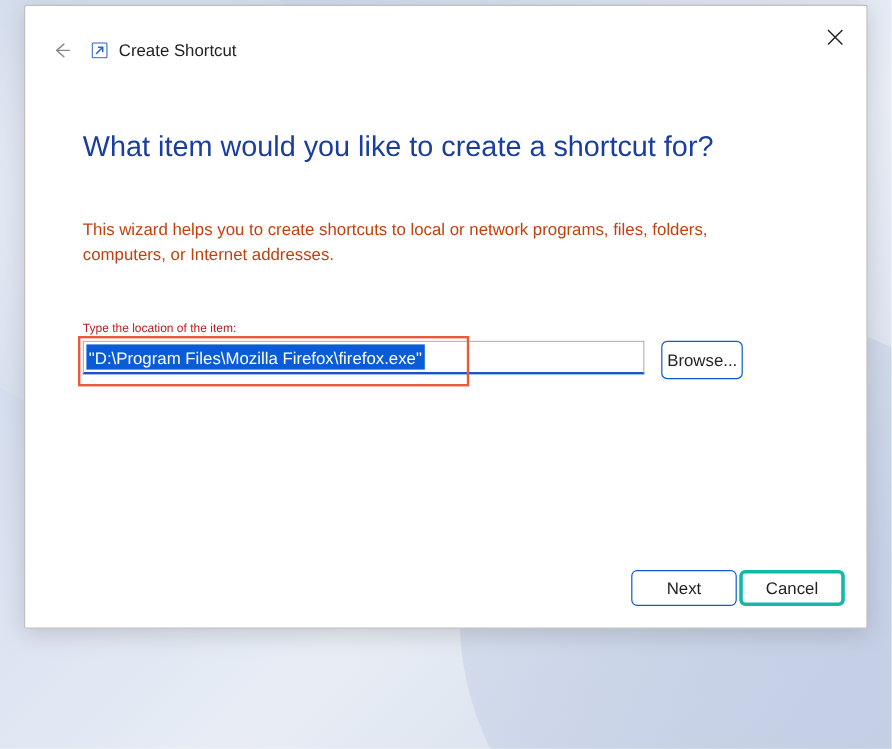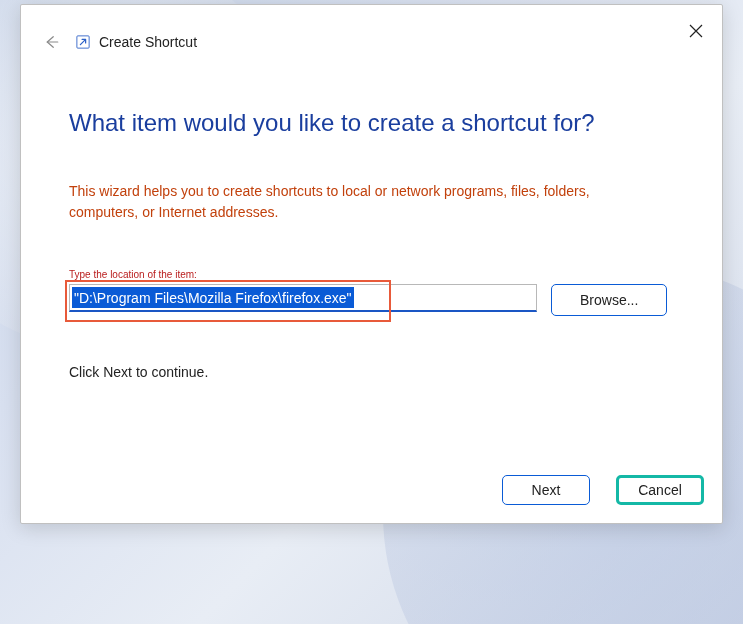--- a/index.html
+++ b/index.html
@@ -170,39 +170,39 @@
       color: #fff;
       font-size: 14px;
       padding: 1px 2px 0 2px;
       line-height: 20px;
       white-space: nowrap;
       pointer-events: none;
       z-index: 2;
     }
     .browse-btn {
       height: 32px;
-      padding: 0 28px;
+      padding: 0 4px;
       border: 1px solid #0a5bd6;
       background: #fff;
       border-radius: 5px;
       font-size: 14px;
       font-family: inherit;
       color: #222;
       cursor: pointer;
     }
     .continue-hint {
       margin-top: 48px;
       font-size: 14px;
       color: #222;
     }
     .footer {
       padding: 14px 18px 18px 0;
       display: flex;
       justify-content: flex-end;
-      gap: 26px;
+      gap: 2px;
     }
     .footer button {
       width: 88px;
       height: 30px;
       border-radius: 5px;
       font-size: 14px;
       font-family: inherit;
       cursor: pointer;
       background: #fff;
     }
@@ -251,21 +251,20 @@
 
     <div class="input-row">
       <div class="input-wrap">
         <div class="highlight-box"></div>
         <input type="text" class="location-input" value="&quot;D:\Program Files\Mozilla Firefox\firefox.exe&quot;" style="">
         <div class="input-selection">"D:\Program Files\Mozilla Firefox\firefox.exe"</div>
       </div>
       <button class="browse-btn">Browse...</button>
     </div>
 
-    <div class="continue-hint">Click Next to continue.</div>
   </div>
 
   <div class="footer">
     <button class="next-btn">Next</button>
     <button class="cancel-btn">Cancel</button>
   </div>
 
 </div>
 
 </body></html>

